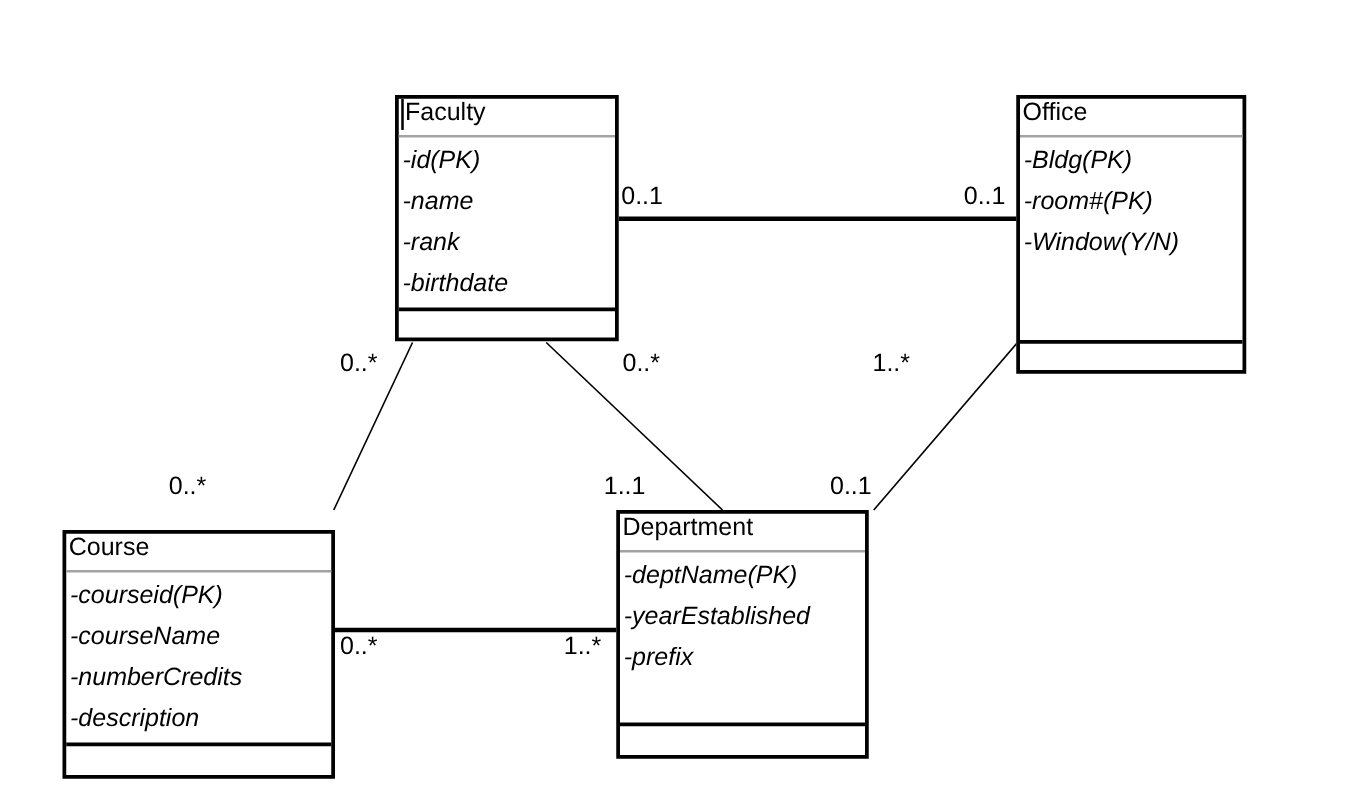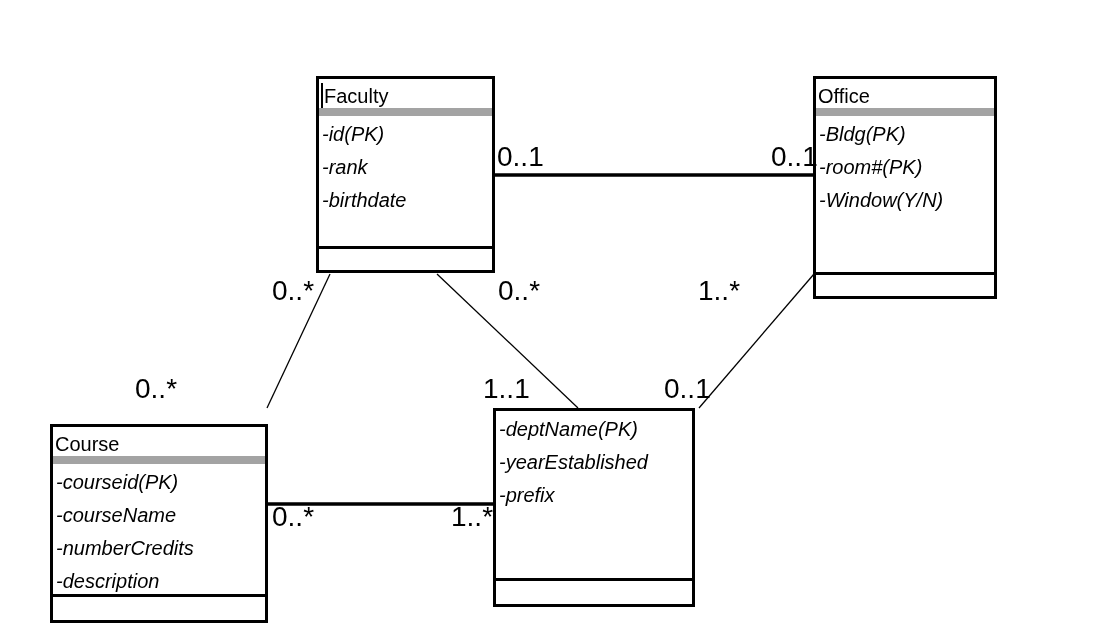--- a/index.html
+++ b/index.html
@@ -21,24 +21,24 @@
     position: absolute;
     background: #ffffff;
     border: 3px solid #000000;
     box-sizing: border-box;
     display: flex;
     flex-direction: column;
   }
   .class-title {
     flex: 0 0 auto;
     height: 29px;
-    border-bottom: 8px solid #a3a3a3;
+    border-bottom: 2px solid #a3a3a3;
     font-size: 20px;
     display: flex;
-    align-items: flex-end;
+    align-items: flex-start;
     padding-left: 2px;
     white-space: nowrap;
     overflow: hidden;
   }
   .caret {
     display: inline-block;
     width: 2px;
     height: 25px;
     background: #000000;
     margin-right: 1px;
@@ -54,21 +54,21 @@
     height: 33px;
     line-height: 33px;
     font-size: 20px;
     white-space: nowrap;
   }
   .class-footer { flex: 0 0 auto; }
   .footer-sm { height: 21px; }
   .footer-lg { height: 23px; }
   .mult-label {
     position: absolute;
-    font-size: 28px;
+    font-size: 20px;
     line-height: 22px;
     white-space: nowrap;
   }
 </style>
 </head>
 <body>
 
 <div class="canvas">
 
   <svg class="lines-layer" width="1094" height="644" viewBox="0 0 1094 644" xmlns="http://www.w3.org/2000/svg">
@@ -79,20 +79,21 @@
     <line x1="814" y1="274" x2="699" y2="408" stroke="#000000" stroke-width="1.3"></line>
   </svg>
 
   <div class="class-box" style="left:316px; top:76px; width:179px; height:197px;">
     <div class="class-title">
       <span class="caret"></span>
       <span>Faculty</span>
     </div>
     <div class="class-attrs">
       <div class="attr-row">-id(PK)</div>
+      <div class="attr-row">-name</div>
       <div class="attr-row">-rank</div>
       <div class="attr-row">-birthdate</div>
     </div>
     <div class="class-footer footer-sm"></div>
   </div>
 
   <div class="class-box" style="left:813px; top:76px; width:184px; height:223px;">
     <div class="class-title">
       <span>Office</span>
     </div>
@@ -111,20 +112,23 @@
     <div class="class-attrs">
       <div class="attr-row">-courseid(PK)</div>
       <div class="attr-row">-courseName</div>
       <div class="attr-row">-numberCredits</div>
       <div class="attr-row">-description</div>
     </div>
     <div class="class-footer footer-lg"></div>
   </div>
 
   <div class="class-box" style="left:493px; top:408px; width:202px; height:199px;">
+    <div class="class-title">
+      <span>Department</span>
+    </div>
     <div class="class-attrs">
       <div class="attr-row">-deptName(PK)</div>
       <div class="attr-row">-yearEstablished</div>
       <div class="attr-row">-prefix</div>
     </div>
     <div class="class-footer footer-lg"></div>
   </div>
 
   <div class="mult-label" style="left:497px; top:146px;">0..1</div>
   <div class="mult-label" style="left:771px; top:146px;">0..1</div>

